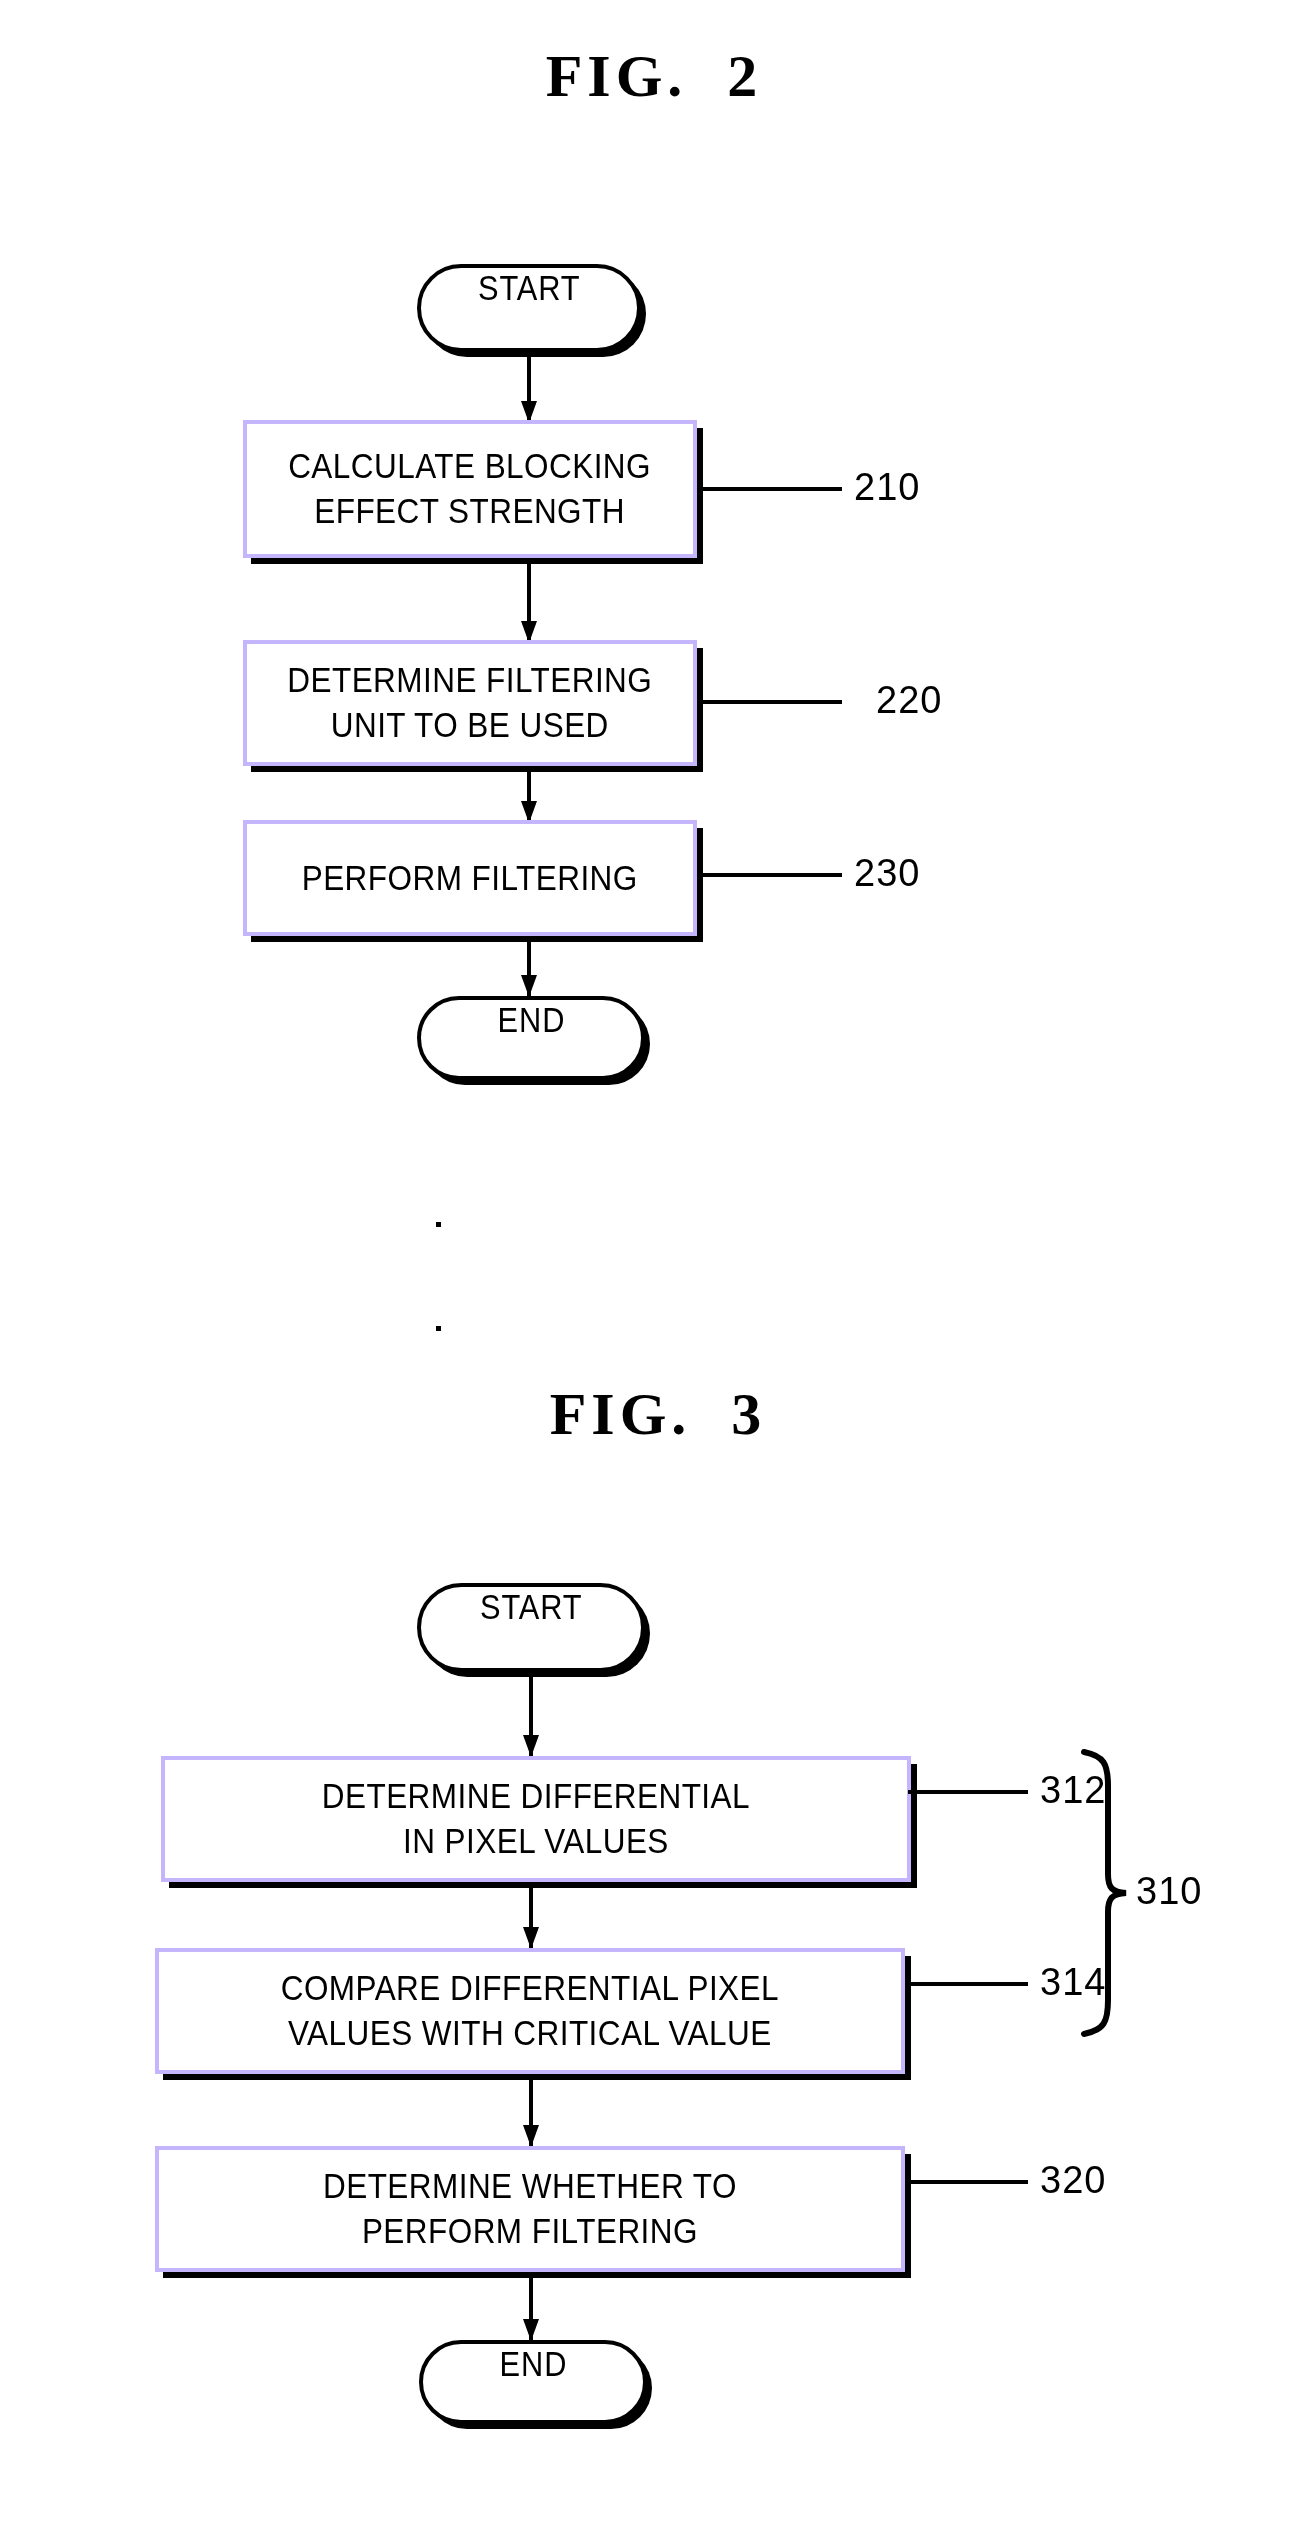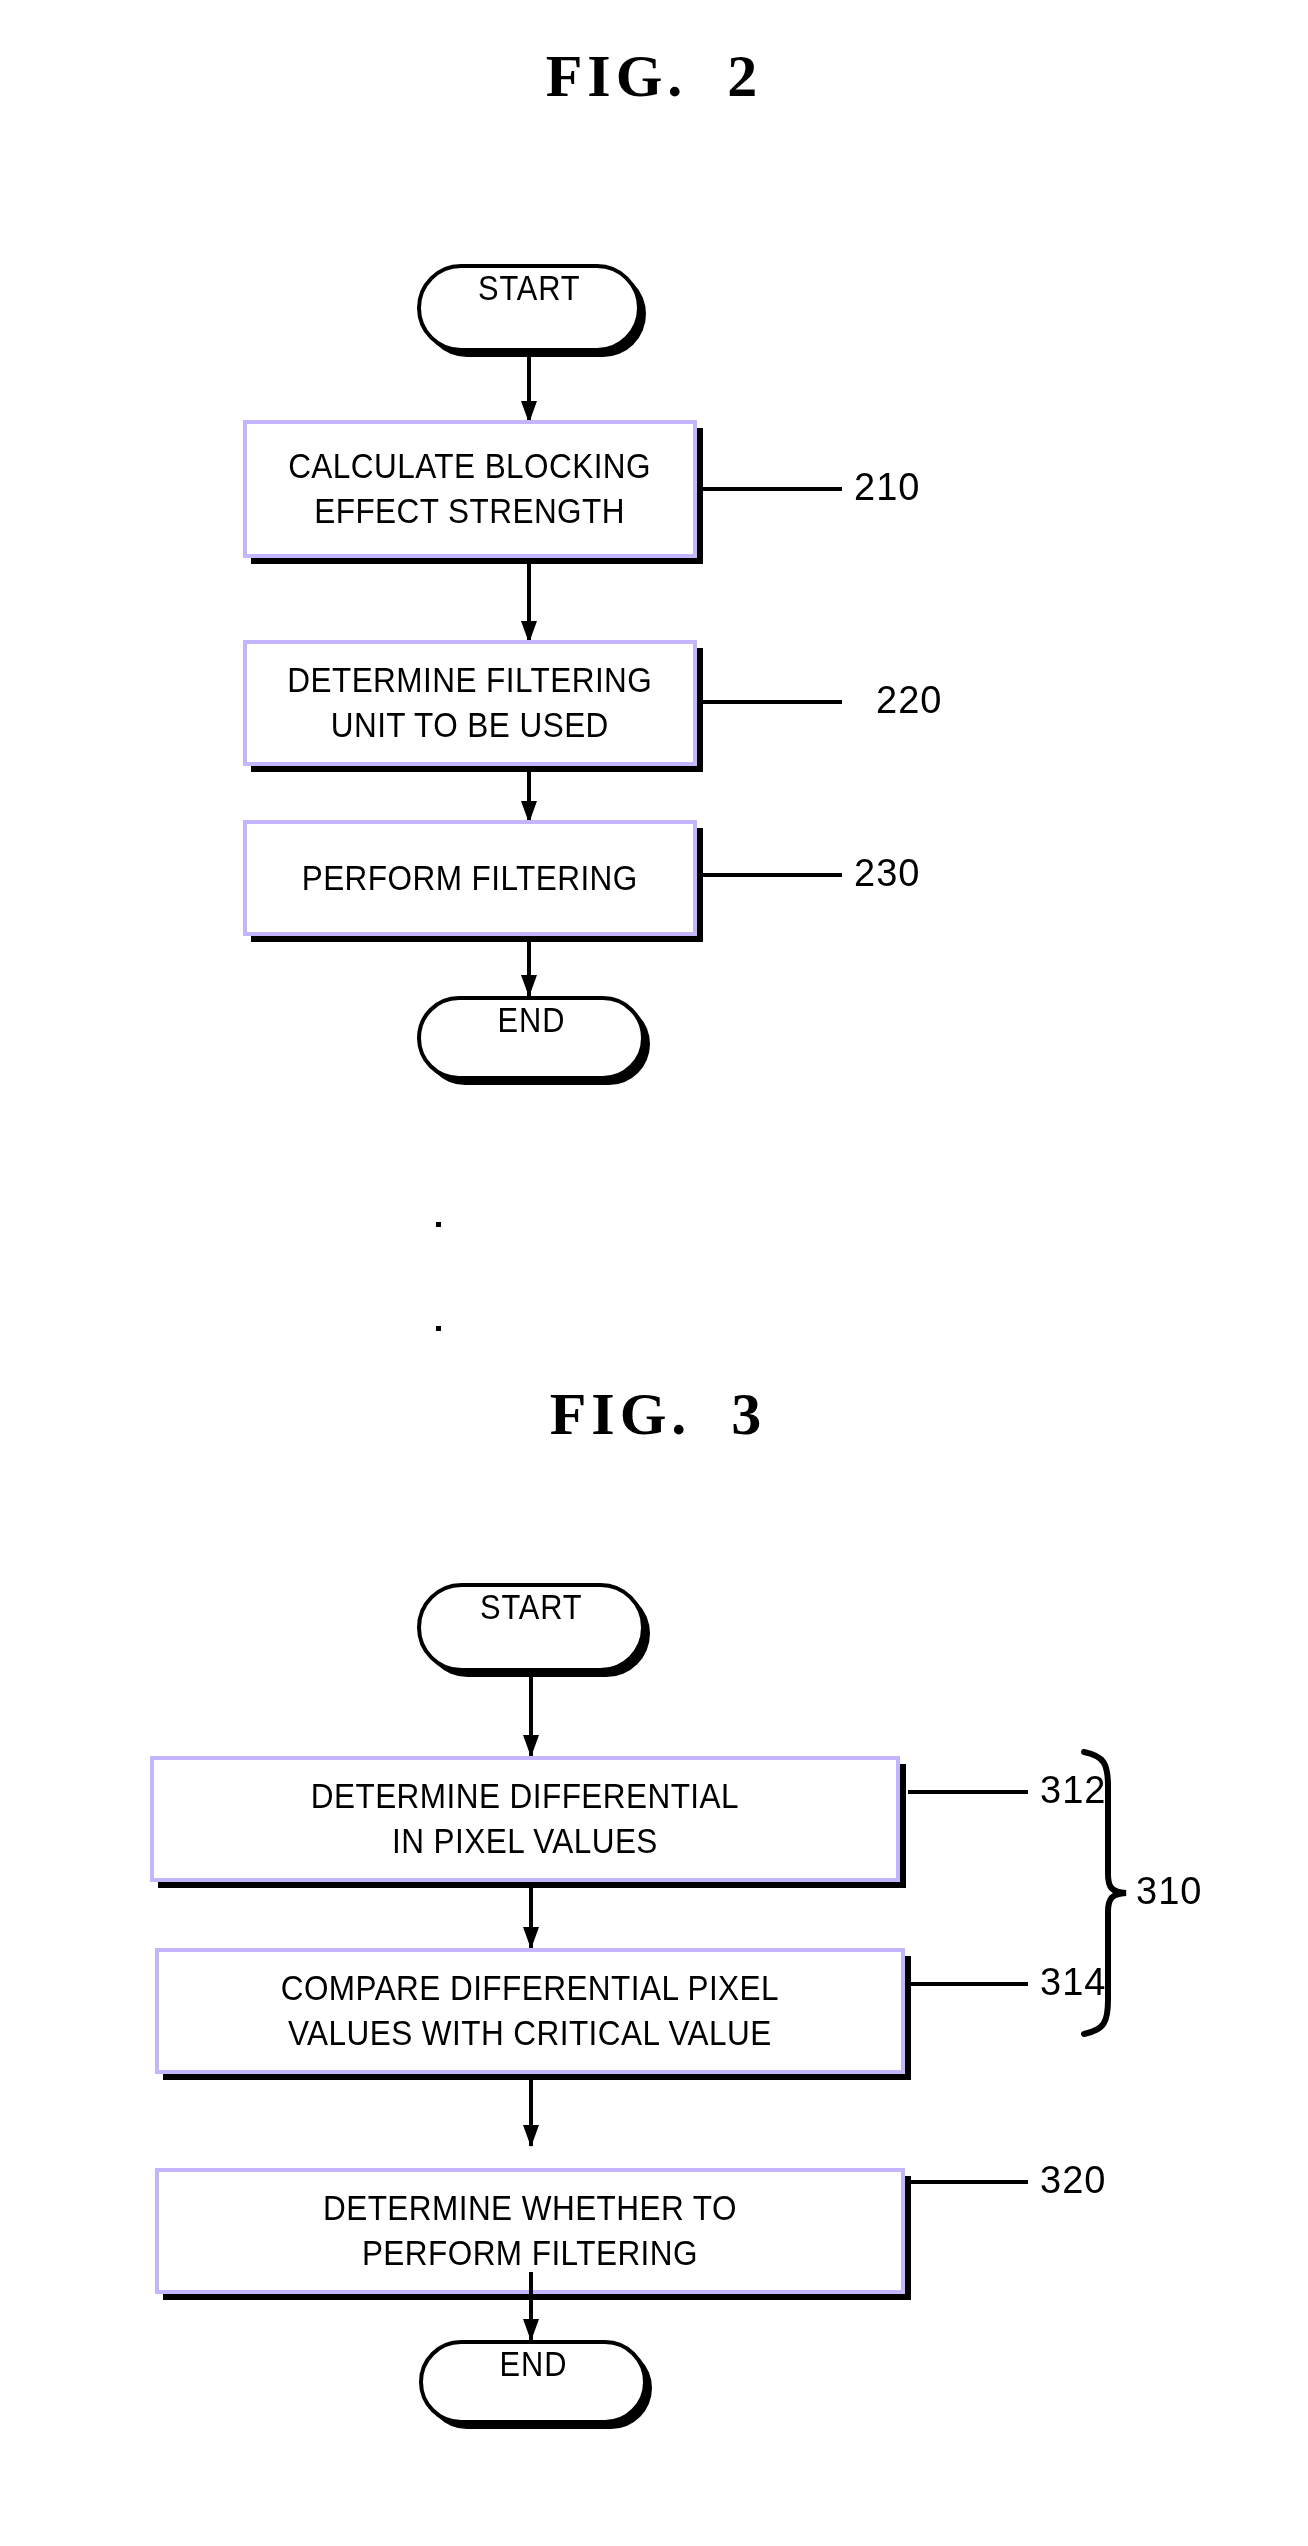--- a/index.html
+++ b/index.html
@@ -170,21 +170,21 @@
   <div>
 
     <div class="fig-title" style="top:1380px;left:4px;">FIG.  3</div>
 
     <div class="terminator" style="left:417px; top:1583px; width:228px; height:89px;">
       <span>START</span>
     </div>
 
     <div class="conn" style="left:529px; top:1672px; height:84px;"></div>
 
-    <div class="pbox" style="left:150px; top:1756px; width:750px; height:126px;">
+    <div class="pbox" style="left:161px; top:1756px; width:750px; height:126px;">
       <div class="ptext">DETERMINE DIFFERENTIAL
 IN PIXEL VALUES</div>
     </div>
     <div class="leader" style="left:908px; top:1790px; width:120px;"></div>
     <div class="refnum" style="left:1040px; top:1769px;">312</div>
 
     <div class="conn" style="left:529px; top:1882px; height:66px;"></div>
 
     <div class="pbox" style="left:155px; top:1948px; width:750px; height:126px;">
       <div class="ptext">COMPARE DIFFERENTIAL PIXEL
@@ -199,21 +199,21 @@
                L 30 126
                C 30 140, 34 144, 48 145
                C 34 146, 30 150, 30 164
                L 30 252
                C 30 274, 26 282, 6 286" fill="none" stroke="#000" stroke-width="6" stroke-linecap="round"></path>
     </svg>
     <div class="refnum" style="left:1136px; top:1870px;">310</div>
 
     <div class="conn" style="left:529px; top:2074px; height:72px;"></div>
 
-    <div class="pbox" style="left:155px; top:2146px; width:750px; height:126px;margin-top:22px;">
+    <div class="pbox" style="left:155px; top:2146px; width:750px; height:126px;">
       <div class="ptext">DETERMINE WHETHER TO
 PERFORM FILTERING</div>
     </div>
     <div class="leader" style="left:908px; top:2180px; width:120px;"></div>
     <div class="refnum" style="left:1040px; top:2159px;">320</div>
 
     <div class="conn" style="left:529px; top:2272px; height:68px;"></div>
 
     <div class="terminator" style="left:419px; top:2340px; width:228px; height:84px;">
       <span>END</span>

